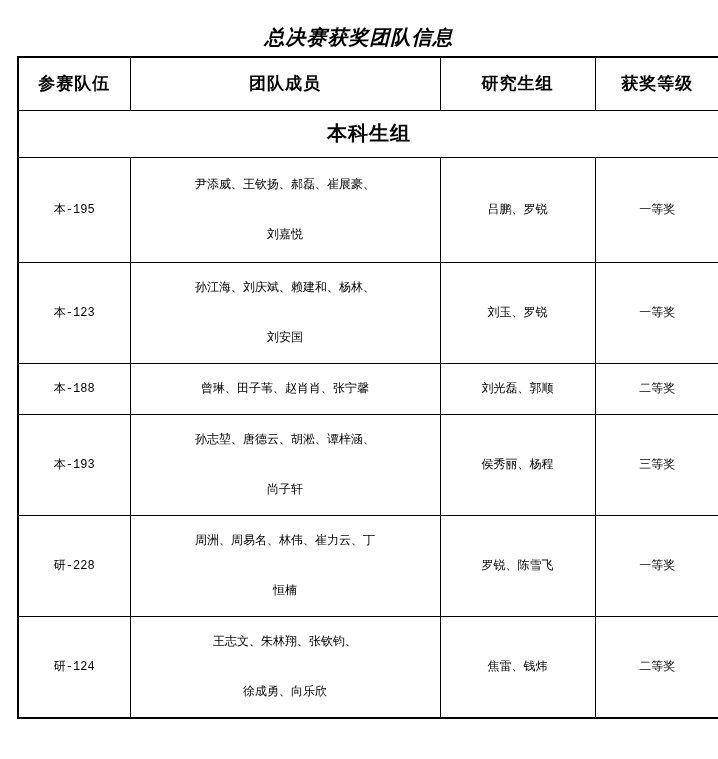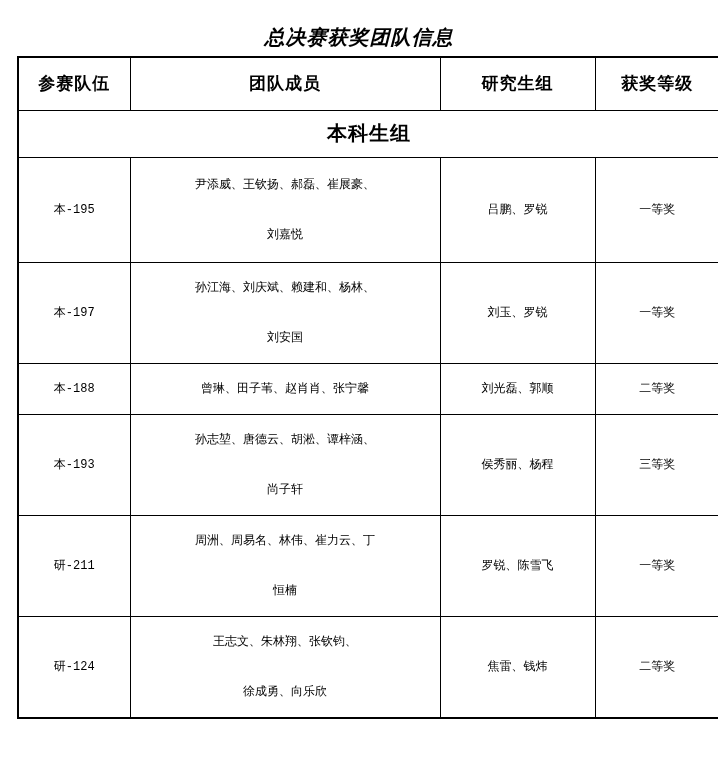--- a/index.html
+++ b/index.html
@@ -104,21 +104,21 @@
         <td class="team-cell">本-195</td>
         <td class="members-cell">
           <div class="member-line">尹添威、王钦扬、郝磊、崔展豪、</div>
           <div class="member-line">刘嘉悦</div>
         </td>
         <td class="advisors-cell">吕鹏、罗锐</td>
         <td class="award-cell">一等奖</td>
       </tr>
 
       <tr class="row-tall2">
-        <td class="team-cell">本-197</td>
+        <td class="team-cell">本-123</td>
         <td class="members-cell">
           <div class="member-line">孙江海、刘庆斌、赖建和、杨林、</div>
           <div class="member-line">刘安国</div>
         </td>
         <td class="advisors-cell">刘玉、罗锐</td>
         <td class="award-cell">一等奖</td>
       </tr>
 
       <tr class="row-short">
         <td class="team-cell">本-188</td>
@@ -134,21 +134,21 @@
         <td class="members-cell">
           <div class="member-line">孙志堃、唐德云、胡淞、谭梓涵、</div>
           <div class="member-line">尚子轩</div>
         </td>
         <td class="advisors-cell">侯秀丽、杨程</td>
         <td class="award-cell">三等奖</td>
       </tr>
 
 
       <tr class="row-tall2">
-        <td class="team-cell">研-211</td>
+        <td class="team-cell">研-228</td>
         <td class="members-cell">
           <div class="member-line">周洲、周易名、林伟、崔力云、丁</div>
           <div class="member-line">恒楠</div>
         </td>
         <td class="advisors-cell">罗锐、陈雪飞</td>
         <td class="award-cell">一等奖</td>
       </tr>
 
       <tr class="row-last">
         <td class="team-cell">研-124</td>

